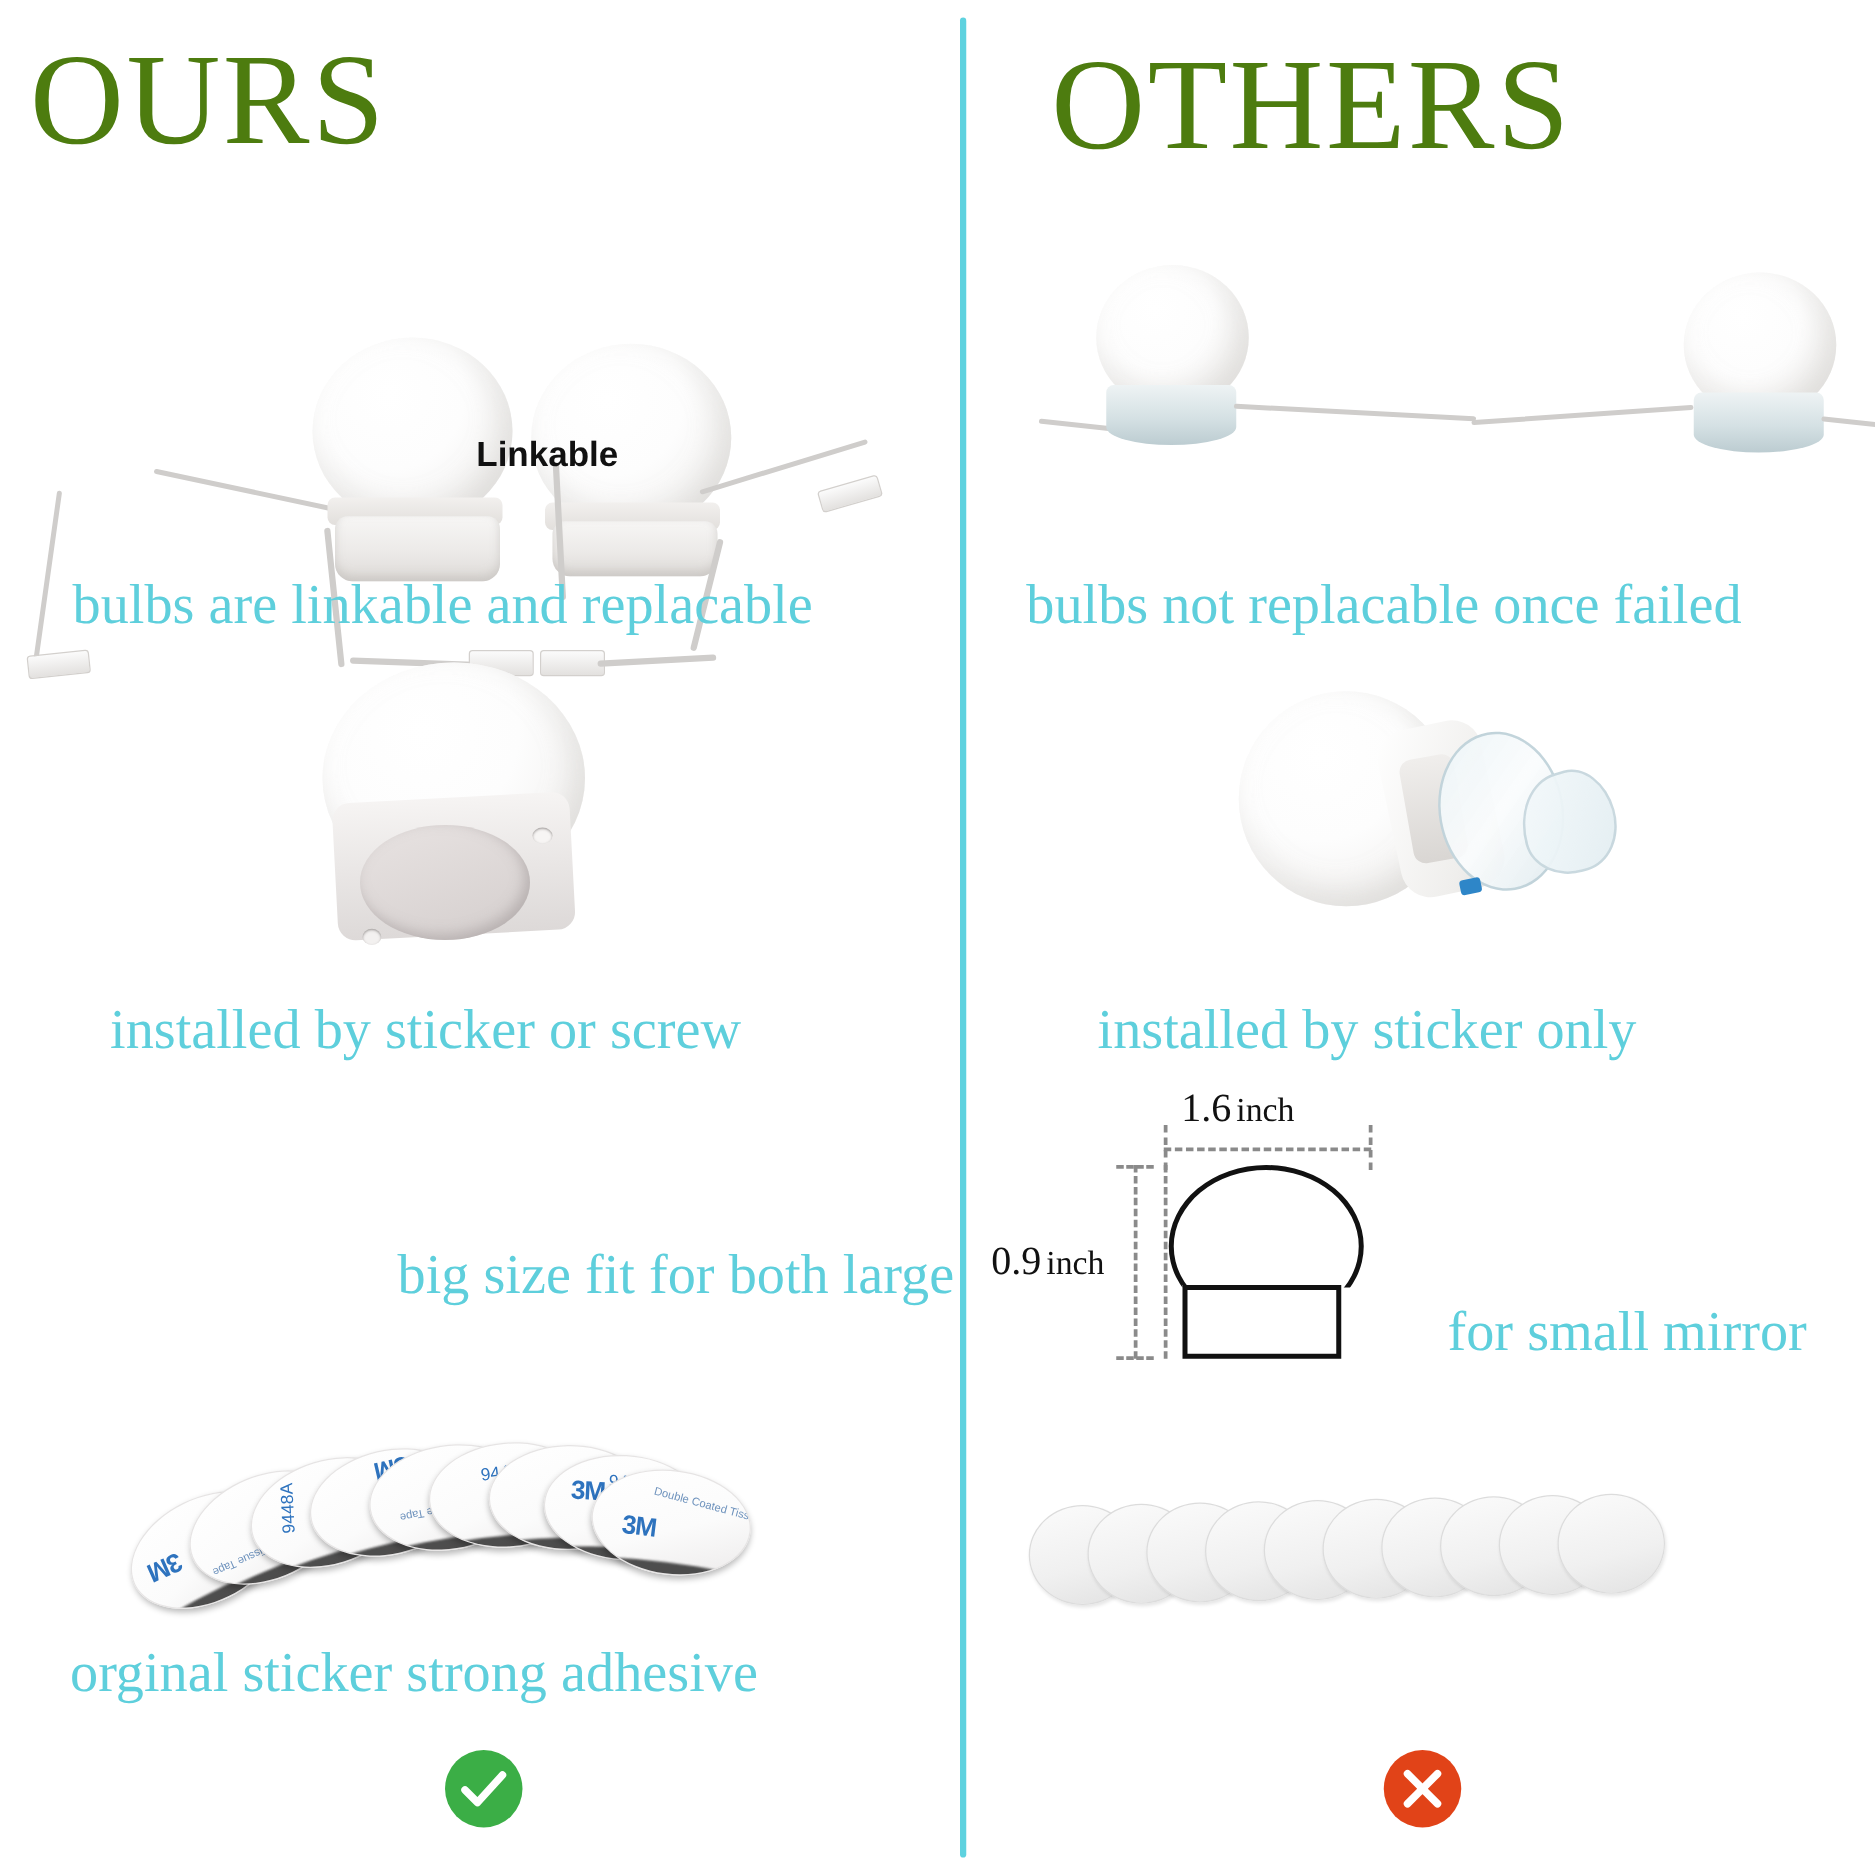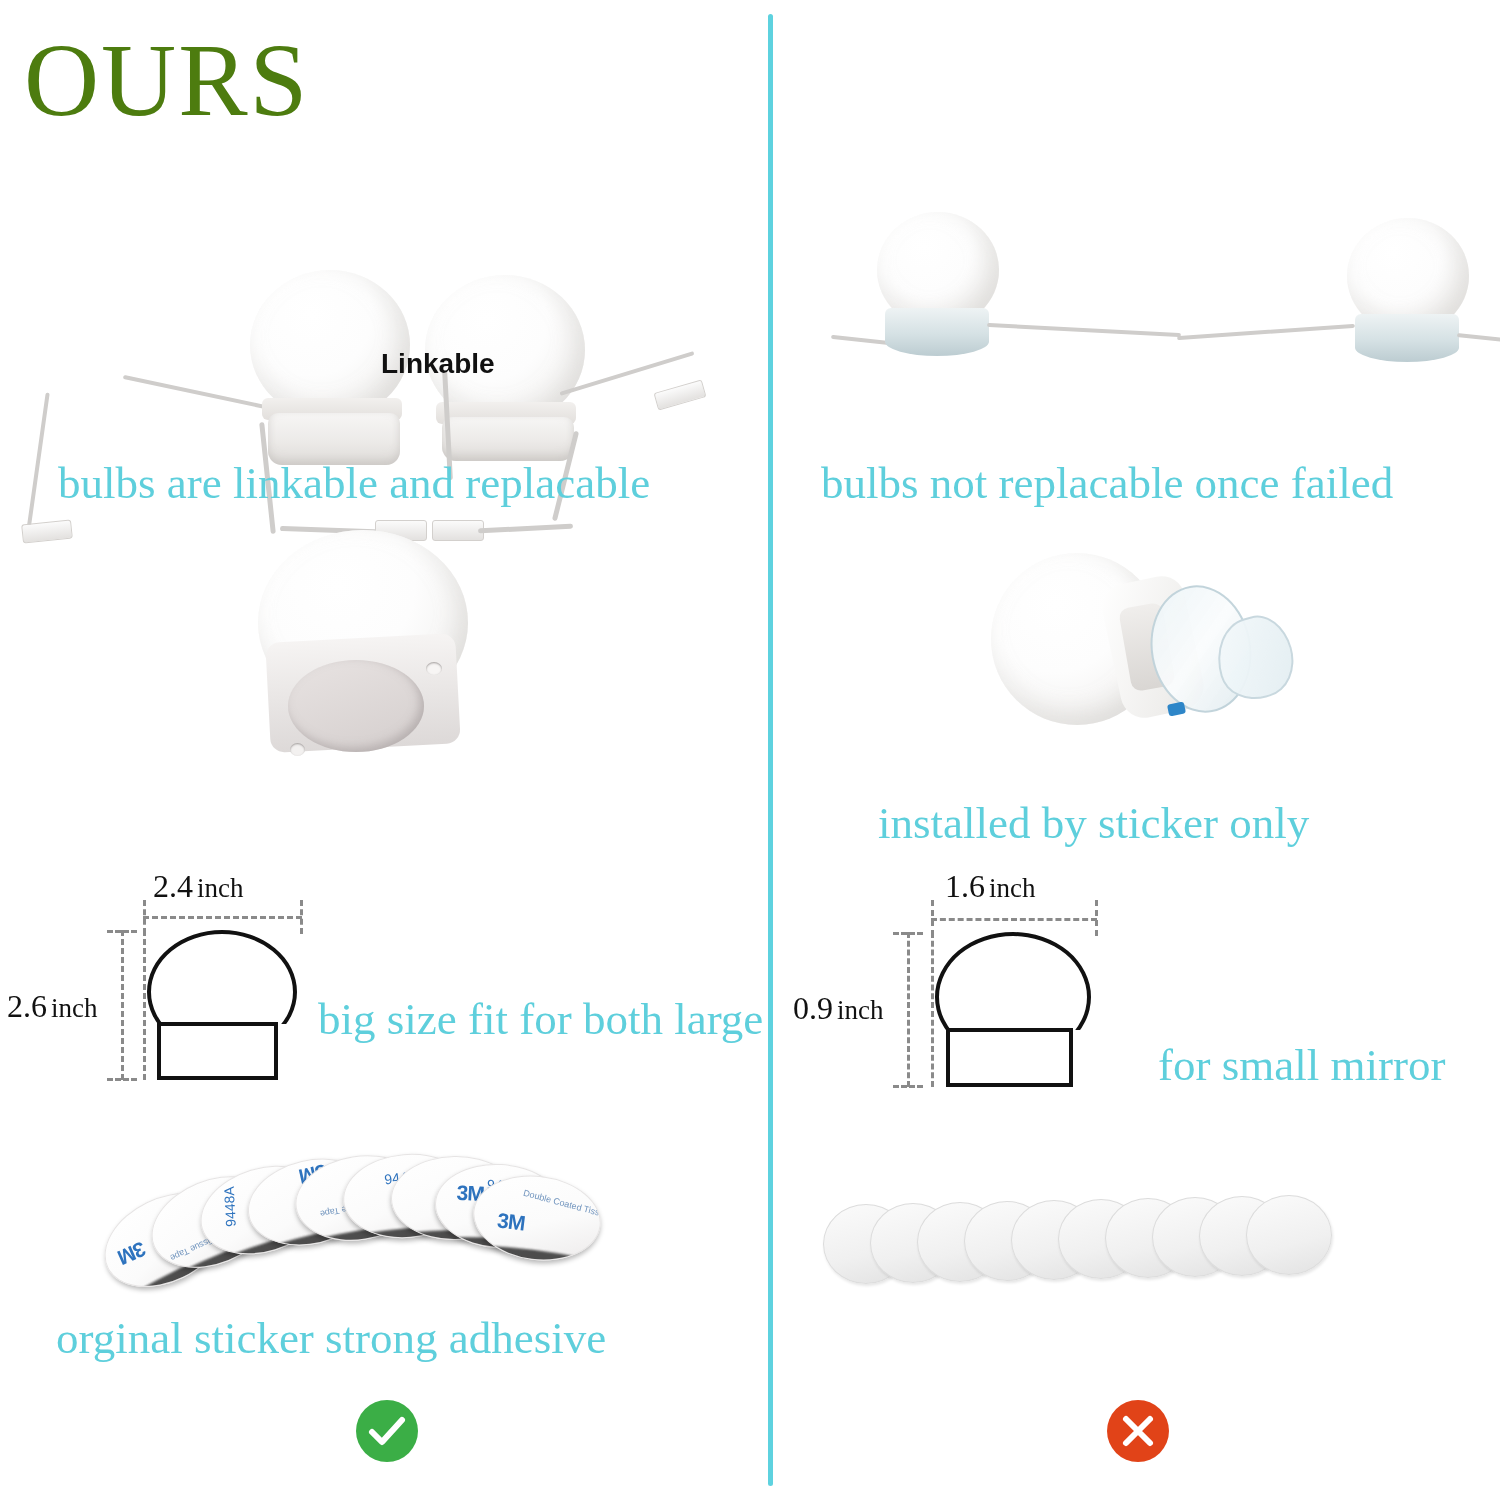--- a/index.html
+++ b/index.html
@@ -267,44 +267,22 @@
       <div style="position:absolute; left:58px; top:140px; width:136px; height:92px;
                   background:linear-gradient(160deg,#e8e3e2 0%,#d4cecd 100%);
                   border-radius:50%; box-shadow: inset -4px -4px 10px rgba(170,163,162,.7);"></div>
 
       <div style="position:absolute; left:196px; top:142px; width:16px; height:13px;
                   border-radius:50%; background:#f7f5f4; box-shadow: inset 0 1px 2px rgba(140,135,134,.8);"></div>
       <div style="position:absolute; left:60px; top:223px; width:15px; height:13px;
                   border-radius:50%; background:#f3f1f0; box-shadow: inset 0 1px 2px rgba(140,135,134,.8);"></div>
     </div>
 
-
-    <div class="dim-wrap" style="left:95px; top:872px; width:320px; height:230px;">
-
-      <div class="tick-v" style="left:48px; top:28px; height:34px;"></div>
-      <div class="tick-v" style="left:205px; top:28px; height:34px;"></div>
-      <div class="dash-h" style="left:48px; top:44px; width:159px;"></div>
-      <div class="dim-label" style="left:58px; top:-4px;">
-        <span class="num">2.4</span>
-        <span class="unit">inch</span>
-      </div>
-
-      <div class="dash-v" style="left:26px; top:58px; height:150px;"></div>
-      <div class="dash-h" style="left:12px; top:58px; width:30px;"></div>
-      <div class="dash-h" style="left:12px; top:206px; width:30px;"></div>
-      <div class="dim-label" style="left:-88px; top:116px;">
-        <span class="num">2.6</span>
-        <span class="unit">inch</span>
-      </div>
-      <div class="dash-v" style="left:48px; top:58px; height:150px;"></div>
-
-      <div class="dim-dome" style="left:52px; top:58px; width:150px; height:124px;"></div>
-      <div class="dim-mask" style="left:62px; top:152px; width:130px; height:30px;"></div>
-      <div class="dim-box" style="left:62px; top:150px; width:121px; height:58px;"></div>
-    </div>
+    <div class="caption" style="left:88px; top:800px;">installed by sticker or screw</div>
+
 
     <div class="caption" style="left:318px; top:996px;">big size fit for both large</div>
 
 
     <div class="photo" style="left:95px; top:1150px; width:510px; height:160px;">
       <div class="pad3m" style="left:6px; top:48px; width:126px; height:82px; transform:rotate(-26deg);">
         <div class="rim"></div>
         <div class="brand" style="left:14px; top:26px; transform:rotate(182deg);">3M</div>
         <div class="code" style="left:62px; top:48px; transform:rotate(182deg);">9448A</div>
       </div>
@@ -347,20 +325,21 @@
 
     <div class="verdict ok" style="left:356px; top:1400px;">
       <svg width="62" height="62" viewBox="0 0 62 62">
         <path d="M16 32 L26 42 L46 20" fill="none" stroke="#ffffff" stroke-width="6" stroke-linecap="round" stroke-linejoin="round"></path>
       </svg>
     </div>
   </div>
 
   <div class="col col-right">
 
+    <div class="heading heading-others">OTHERS</div>
 
     <div class="photo" style="left:0px; top:190px; width:727px; height:200px;">
 
       <div class="wire" style="left:58px; top:148px; width:60px; height:4px; transform:rotate(6deg);"></div>
 
       <div class="bulb" style="left:104px; top:22px; width:122px; height:116px;"></div>
       <div class="suction" style="left:112px; top:118px; width:104px; height:48px;"></div>
 
       <div class="wire" style="left:214px; top:138px; width:194px; height:4px; transform:rotate(3deg);"></div>
       <div class="wire" style="left:404px; top:140px; width:178px; height:4px; transform:rotate(-4deg);"></div>

